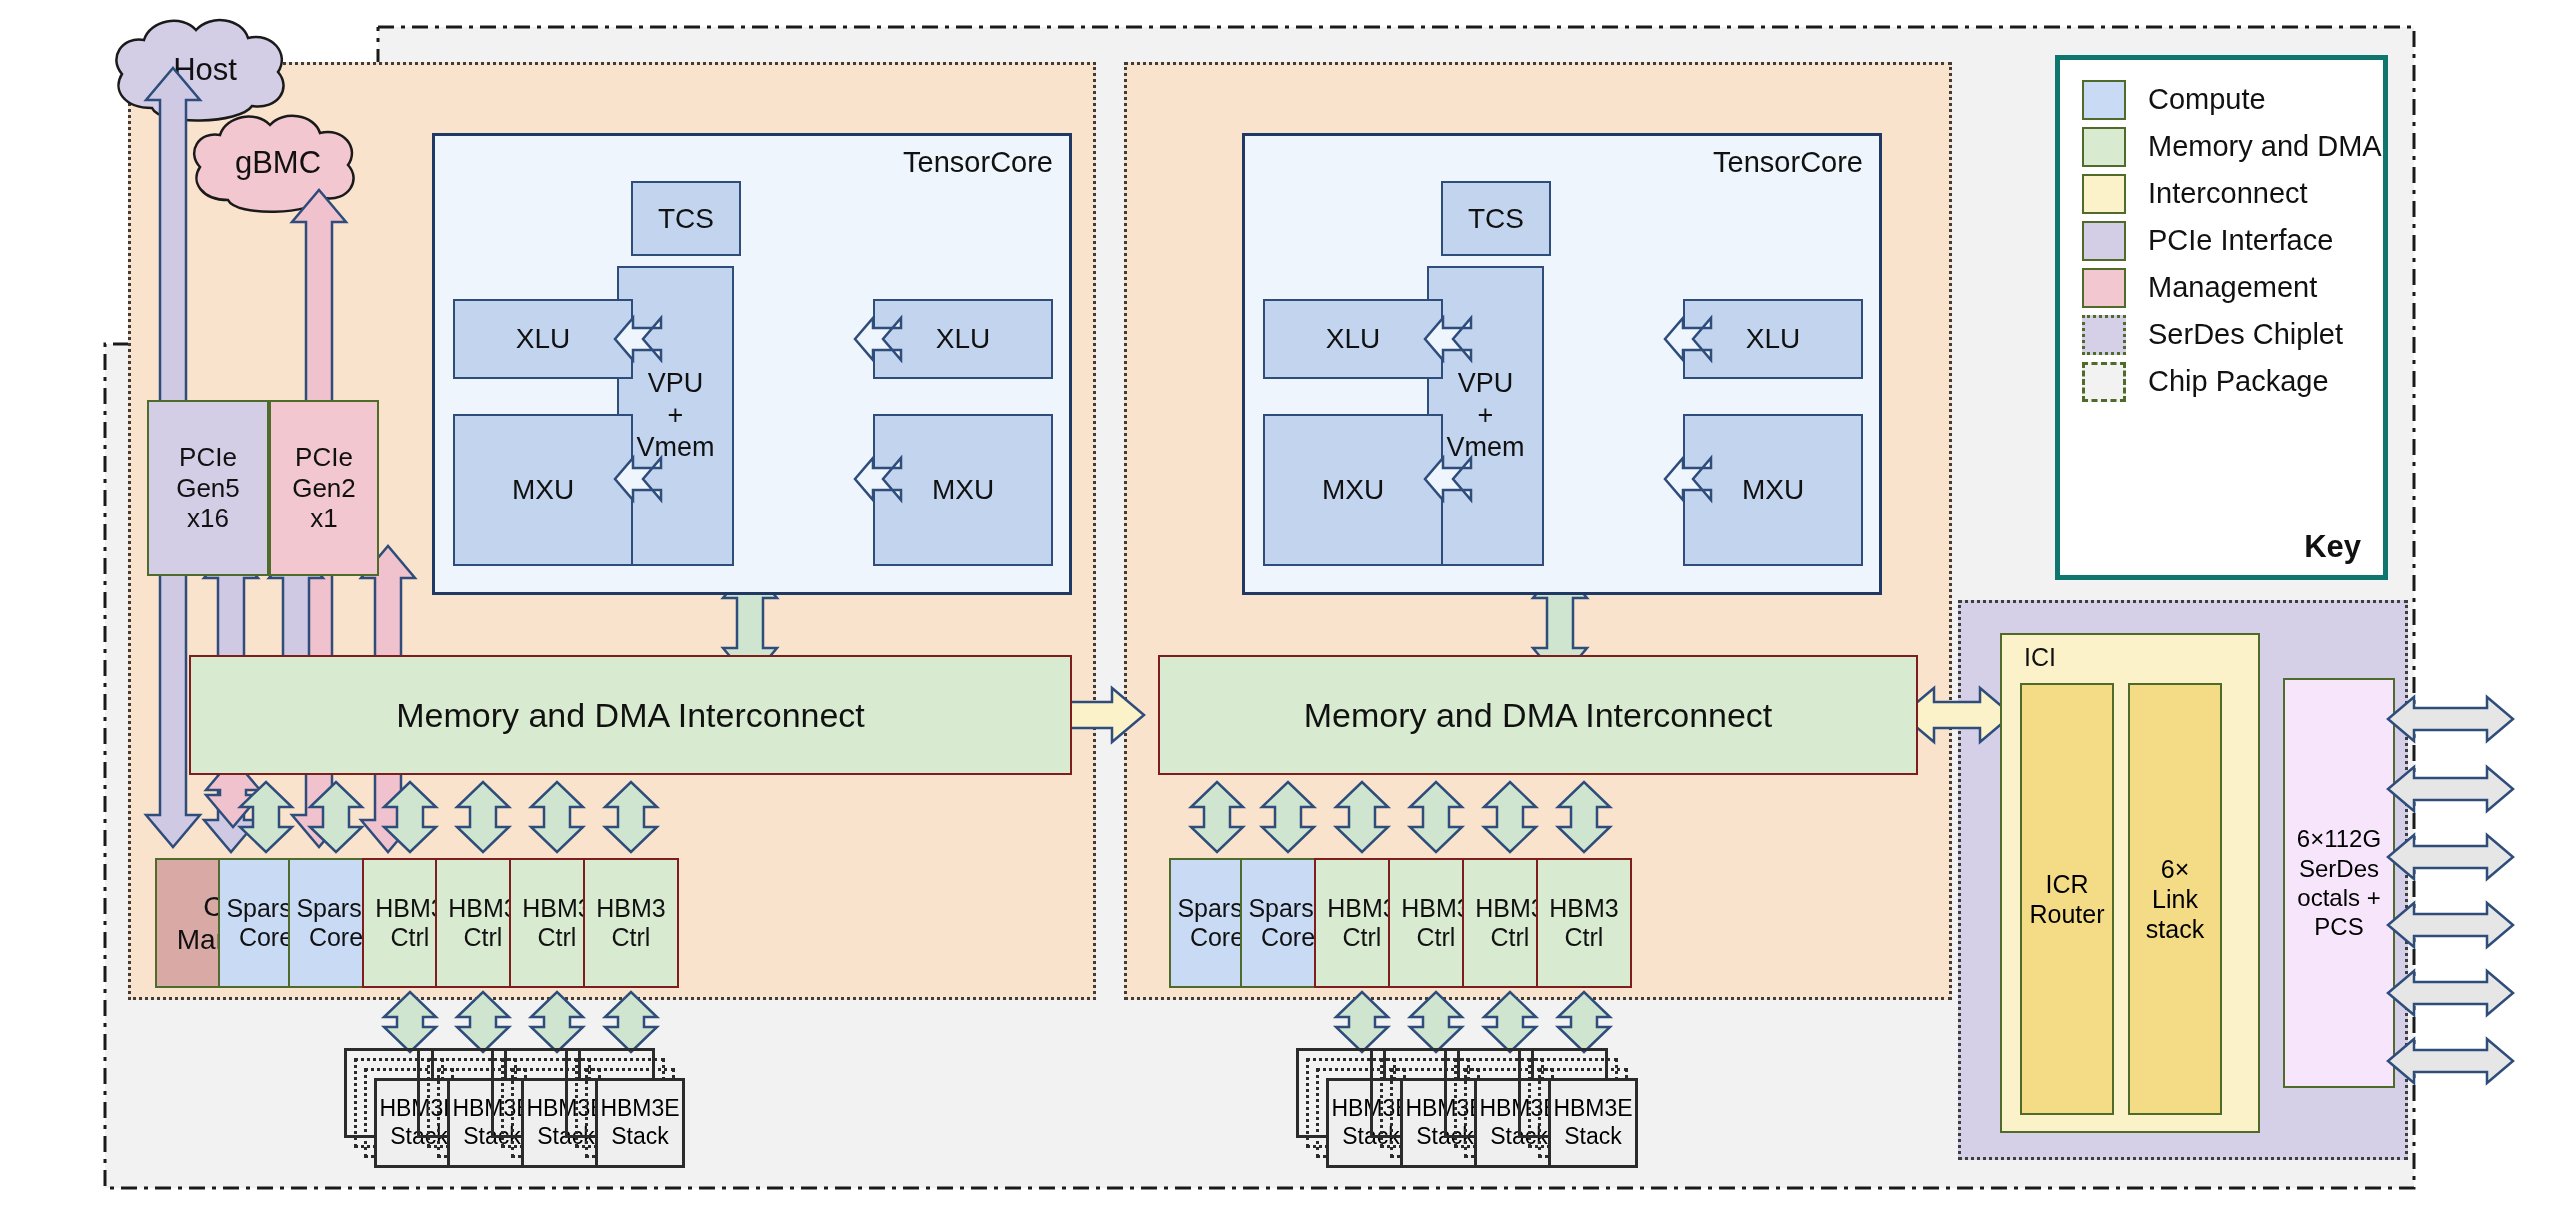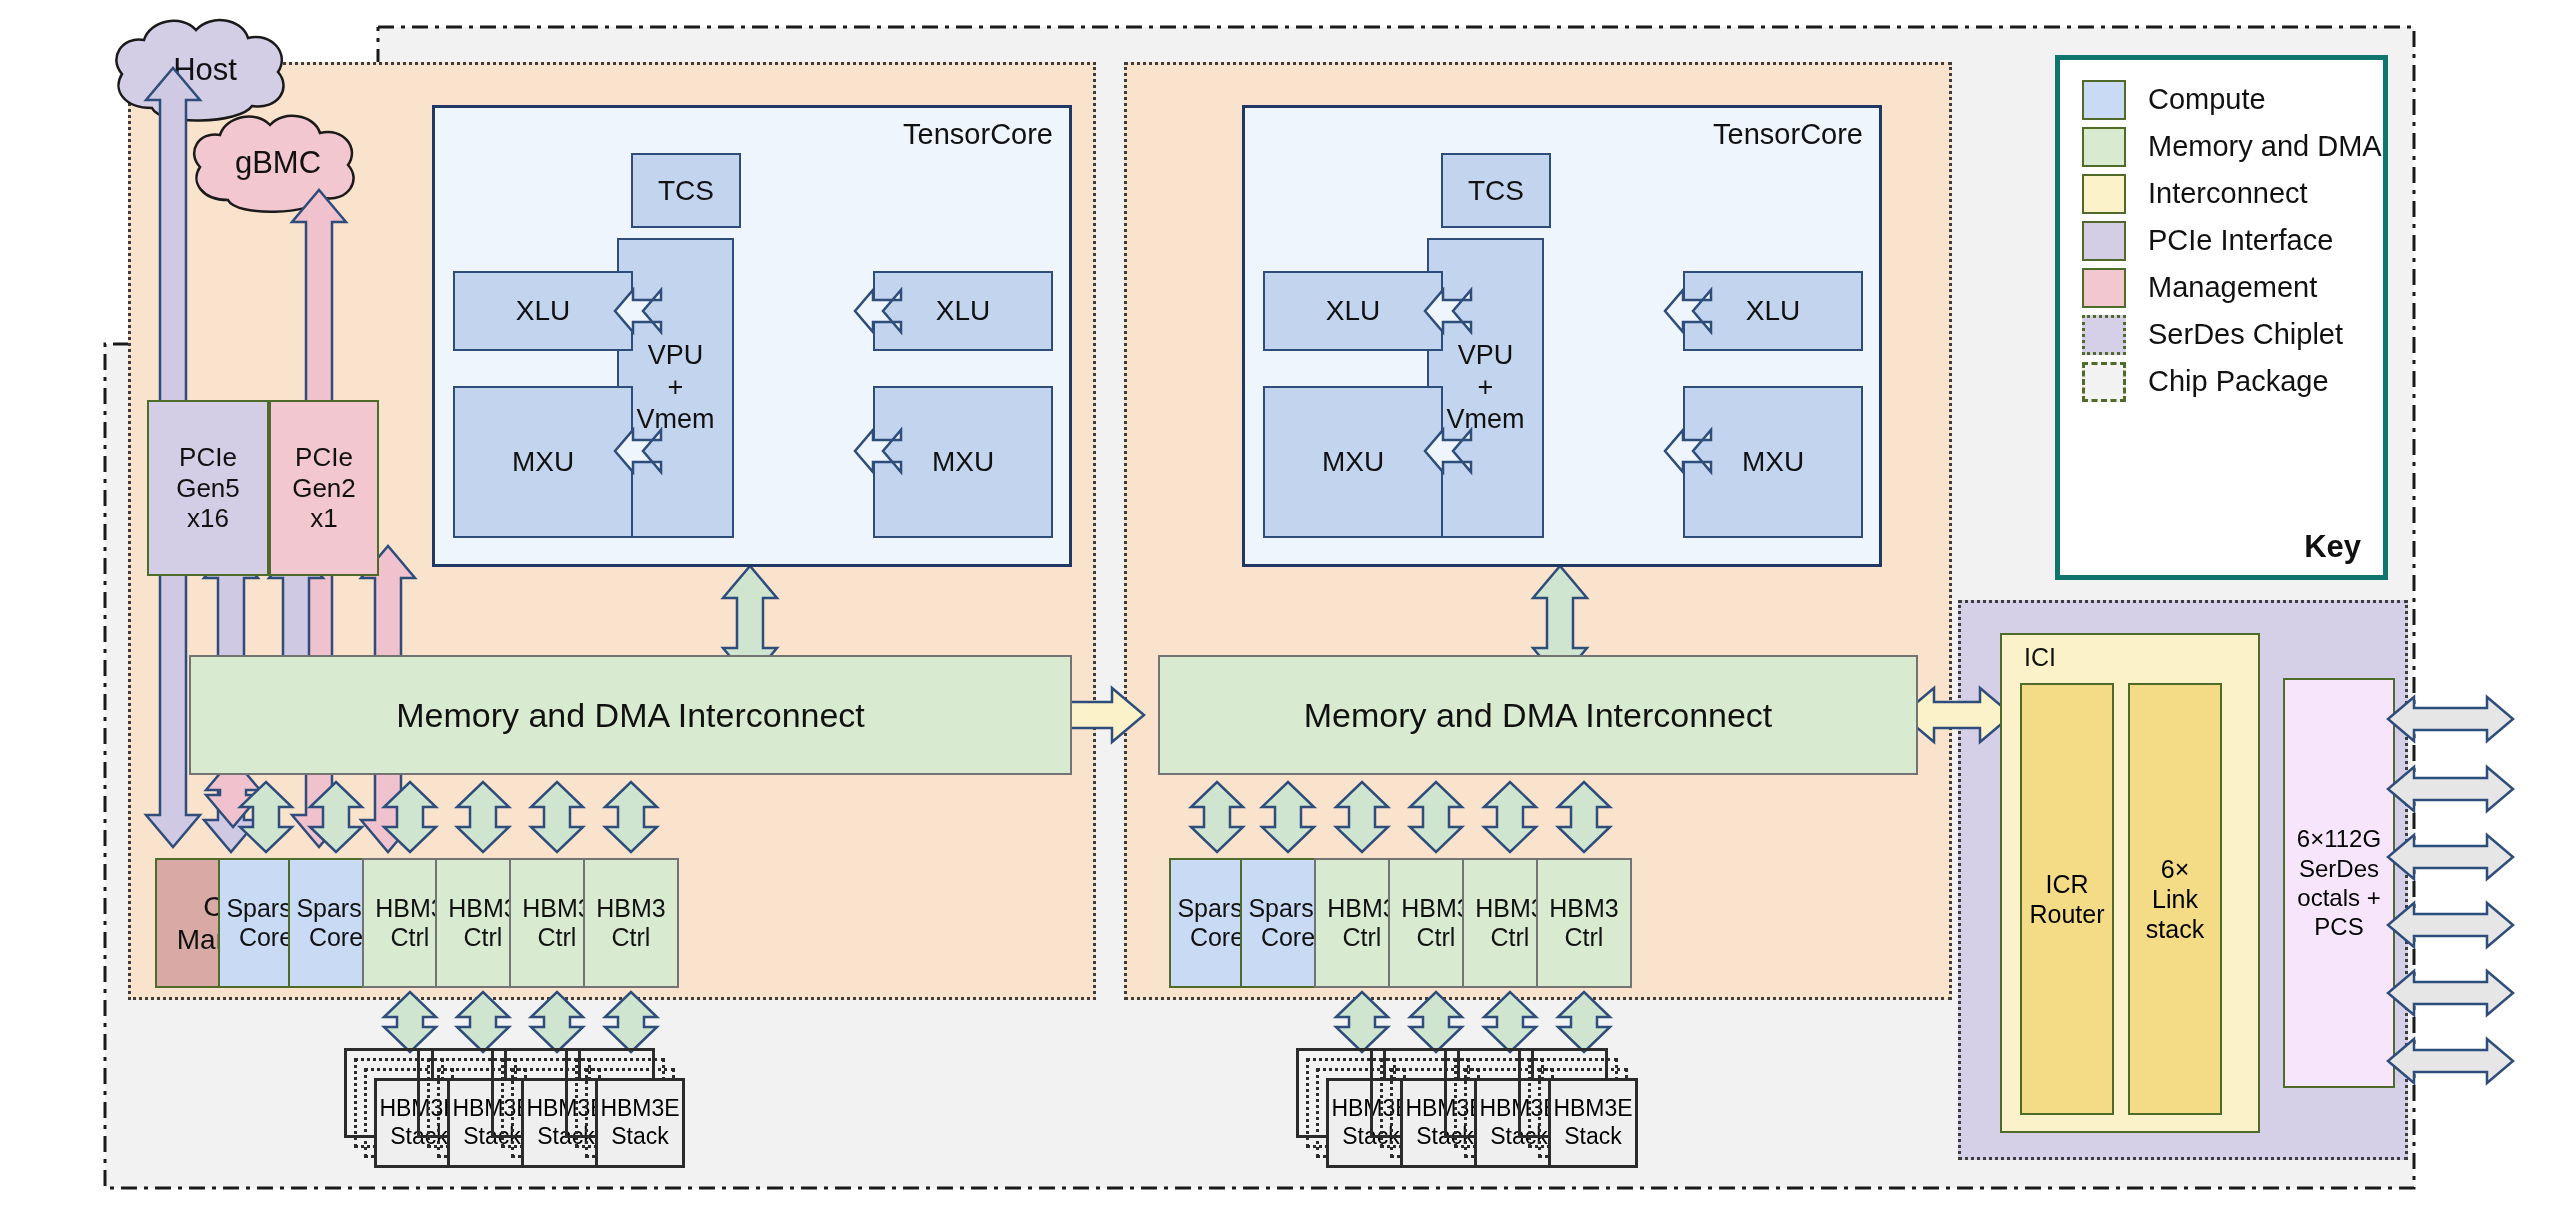--- a/index.html
+++ b/index.html
@@ -2,25 +2,25 @@
 <html><head>
 <meta charset="utf-8">
 <style>
   html,body{margin:0;padding:0;background:#ffffff;}
   body{font-family:"Liberation Sans", sans-serif;}
   #root{position:relative;width:2554px;height:1212px;background:#ffffff;overflow:hidden;}
   .abs{position:absolute;box-sizing:border-box;}
   .chiplet-logic{background:#fae3cd;border:3px dotted #3d3d3d;}
   .chiplet-serdes{background:#d6cfe8;border:3px dotted #3d3d3d;}
 
-  .tcore{background:#eef5fd;border:3px solid #1f3864;}
+  .tcore{background:#eef5fd;border:3px solid #1f3864;margin-top:28px;}
   .tcore-label{position:absolute;right:16px;top:10px;font-size:29px;color:#111;}
 
   .blk{border:2px solid #2e4d7b;background:#c3d4ef;display:flex;align-items:center;justify-content:center;text-align:center;line-height:1.18;color:#111;}
-  .blk-mem{border:2px solid #737373;background:#d8ead0;}
+  .blk-mem{border:2px solid #7f1d1d;background:#d8ead0;}
   .blk-mgmt{border:2px solid #4f6b2a;background:#d9a9a5;}
   .blk-compute-g{border:2px solid #4f6b2a;background:#c9daf5;}
   .blk-host{border:2px solid #4f6b2a;background:#d3cde6;}
   .blk-pink{border:2px solid #4f6b2a;background:#f3c7d0;}
   .ici-box{background:#fbf2c9;border:2px solid #4f6b2a;}
   .ici-label{position:absolute;left:14px;top:8px;font-size:25px;color:#111;margin-left:8px;}
   .ici-inner{border:2px solid #4f6b2a;background:#f4db86;display:flex;align-items:center;justify-content:center;text-align:center;line-height:1.2;}
   .serdes-box{border:2px solid #4f6b2a;background:#f7e6fb;display:flex;align-items:center;justify-content:center;text-align:center;line-height:1.22;}
 
   

